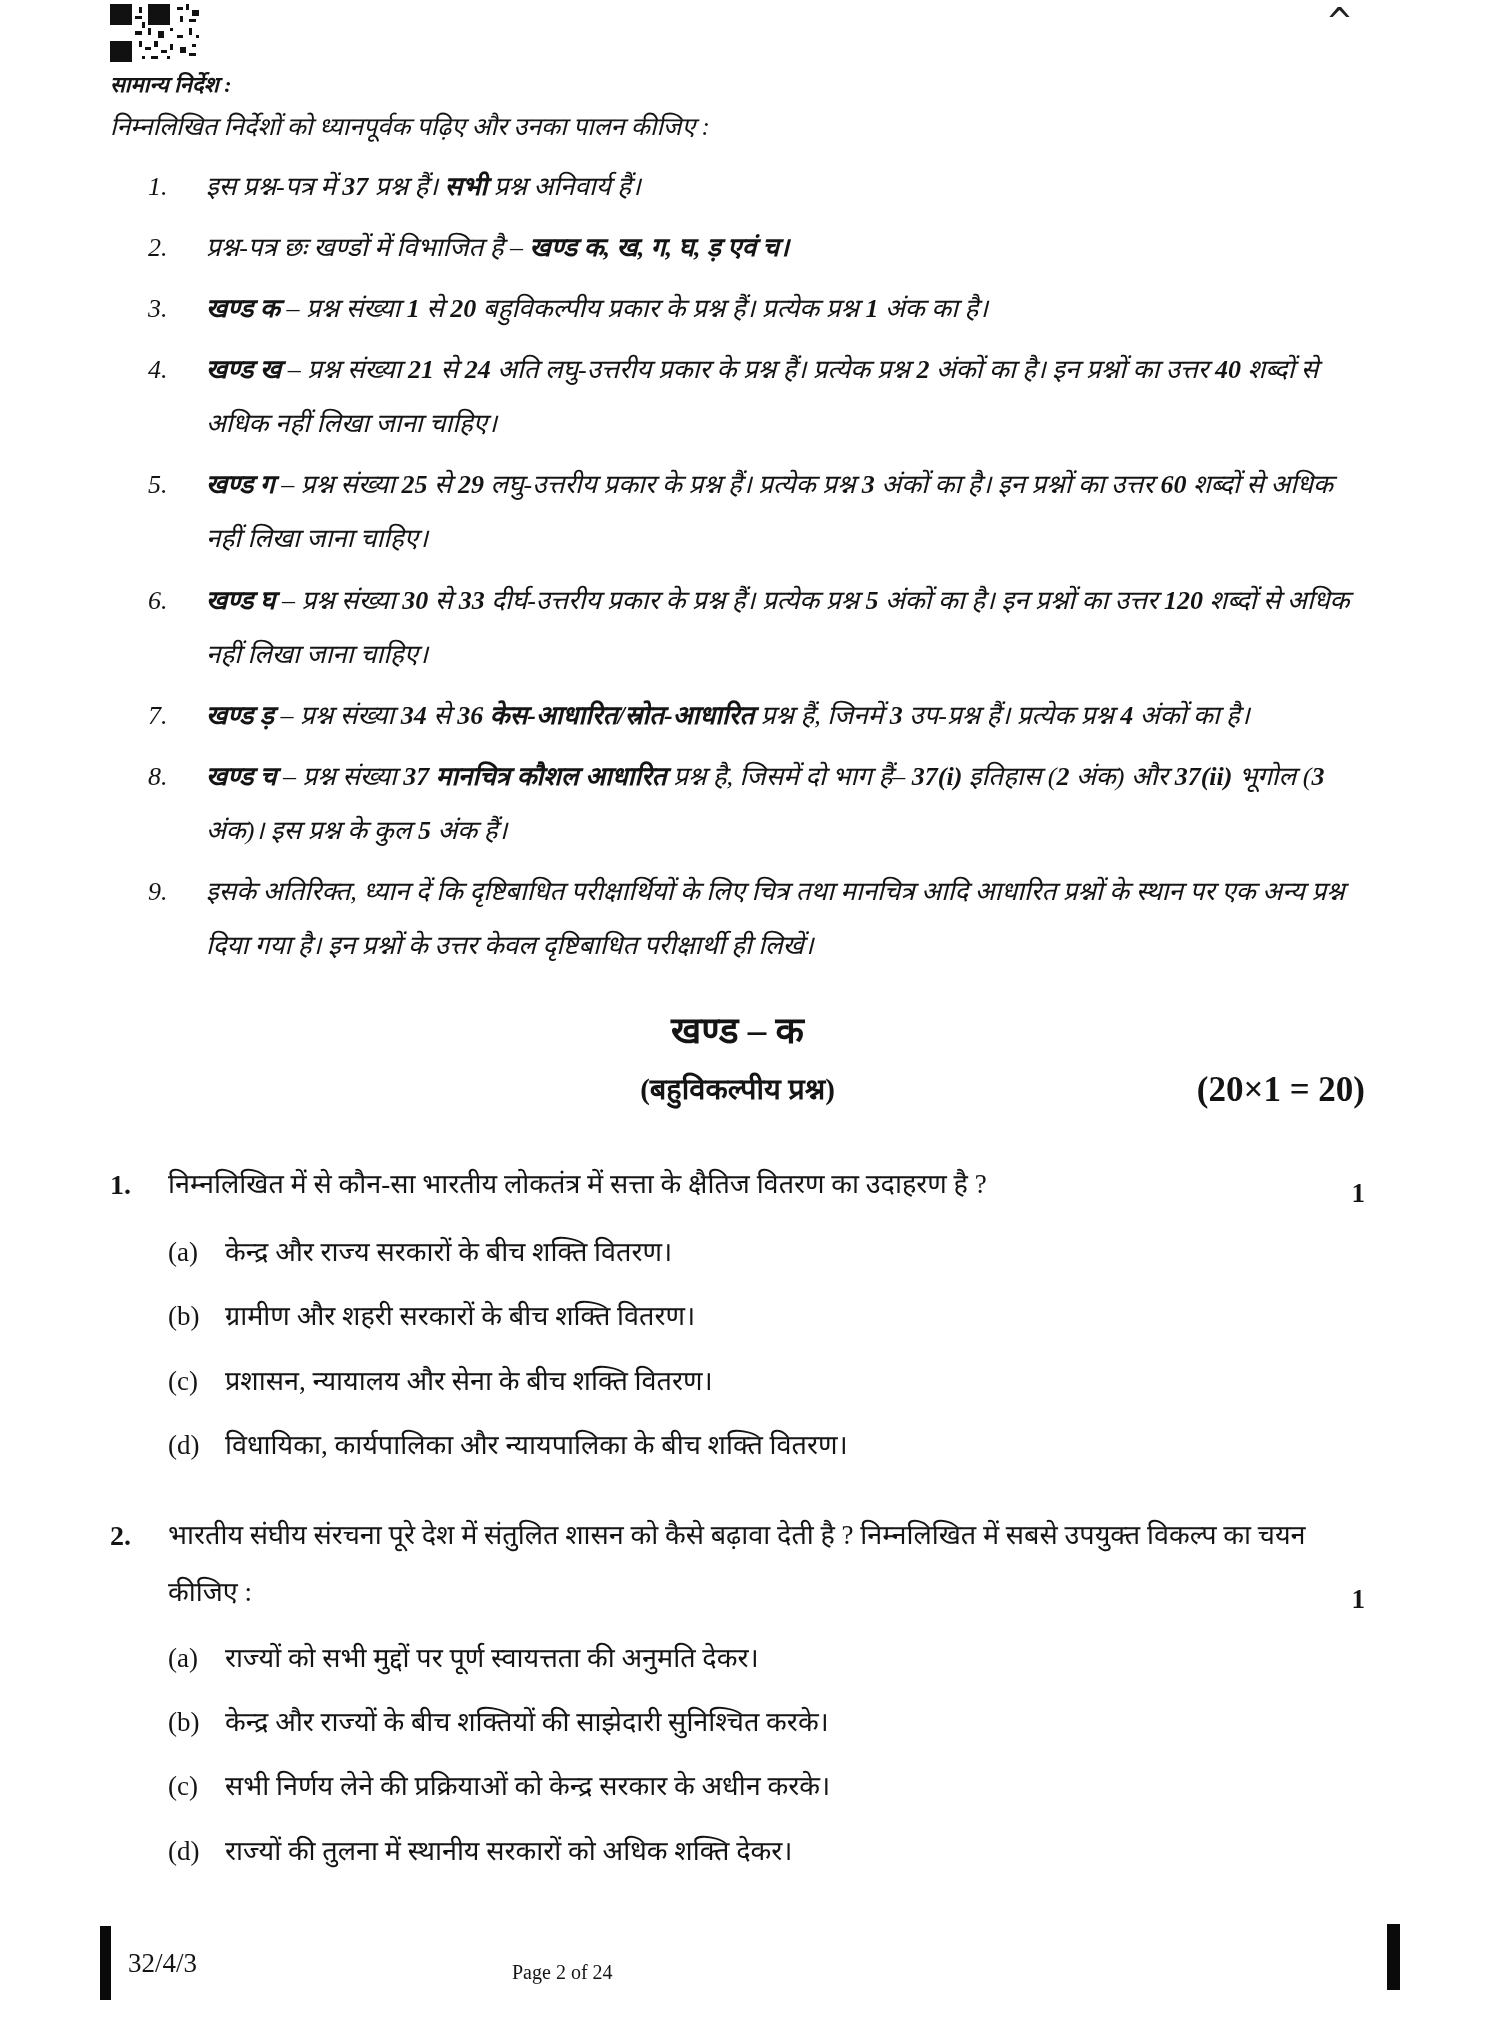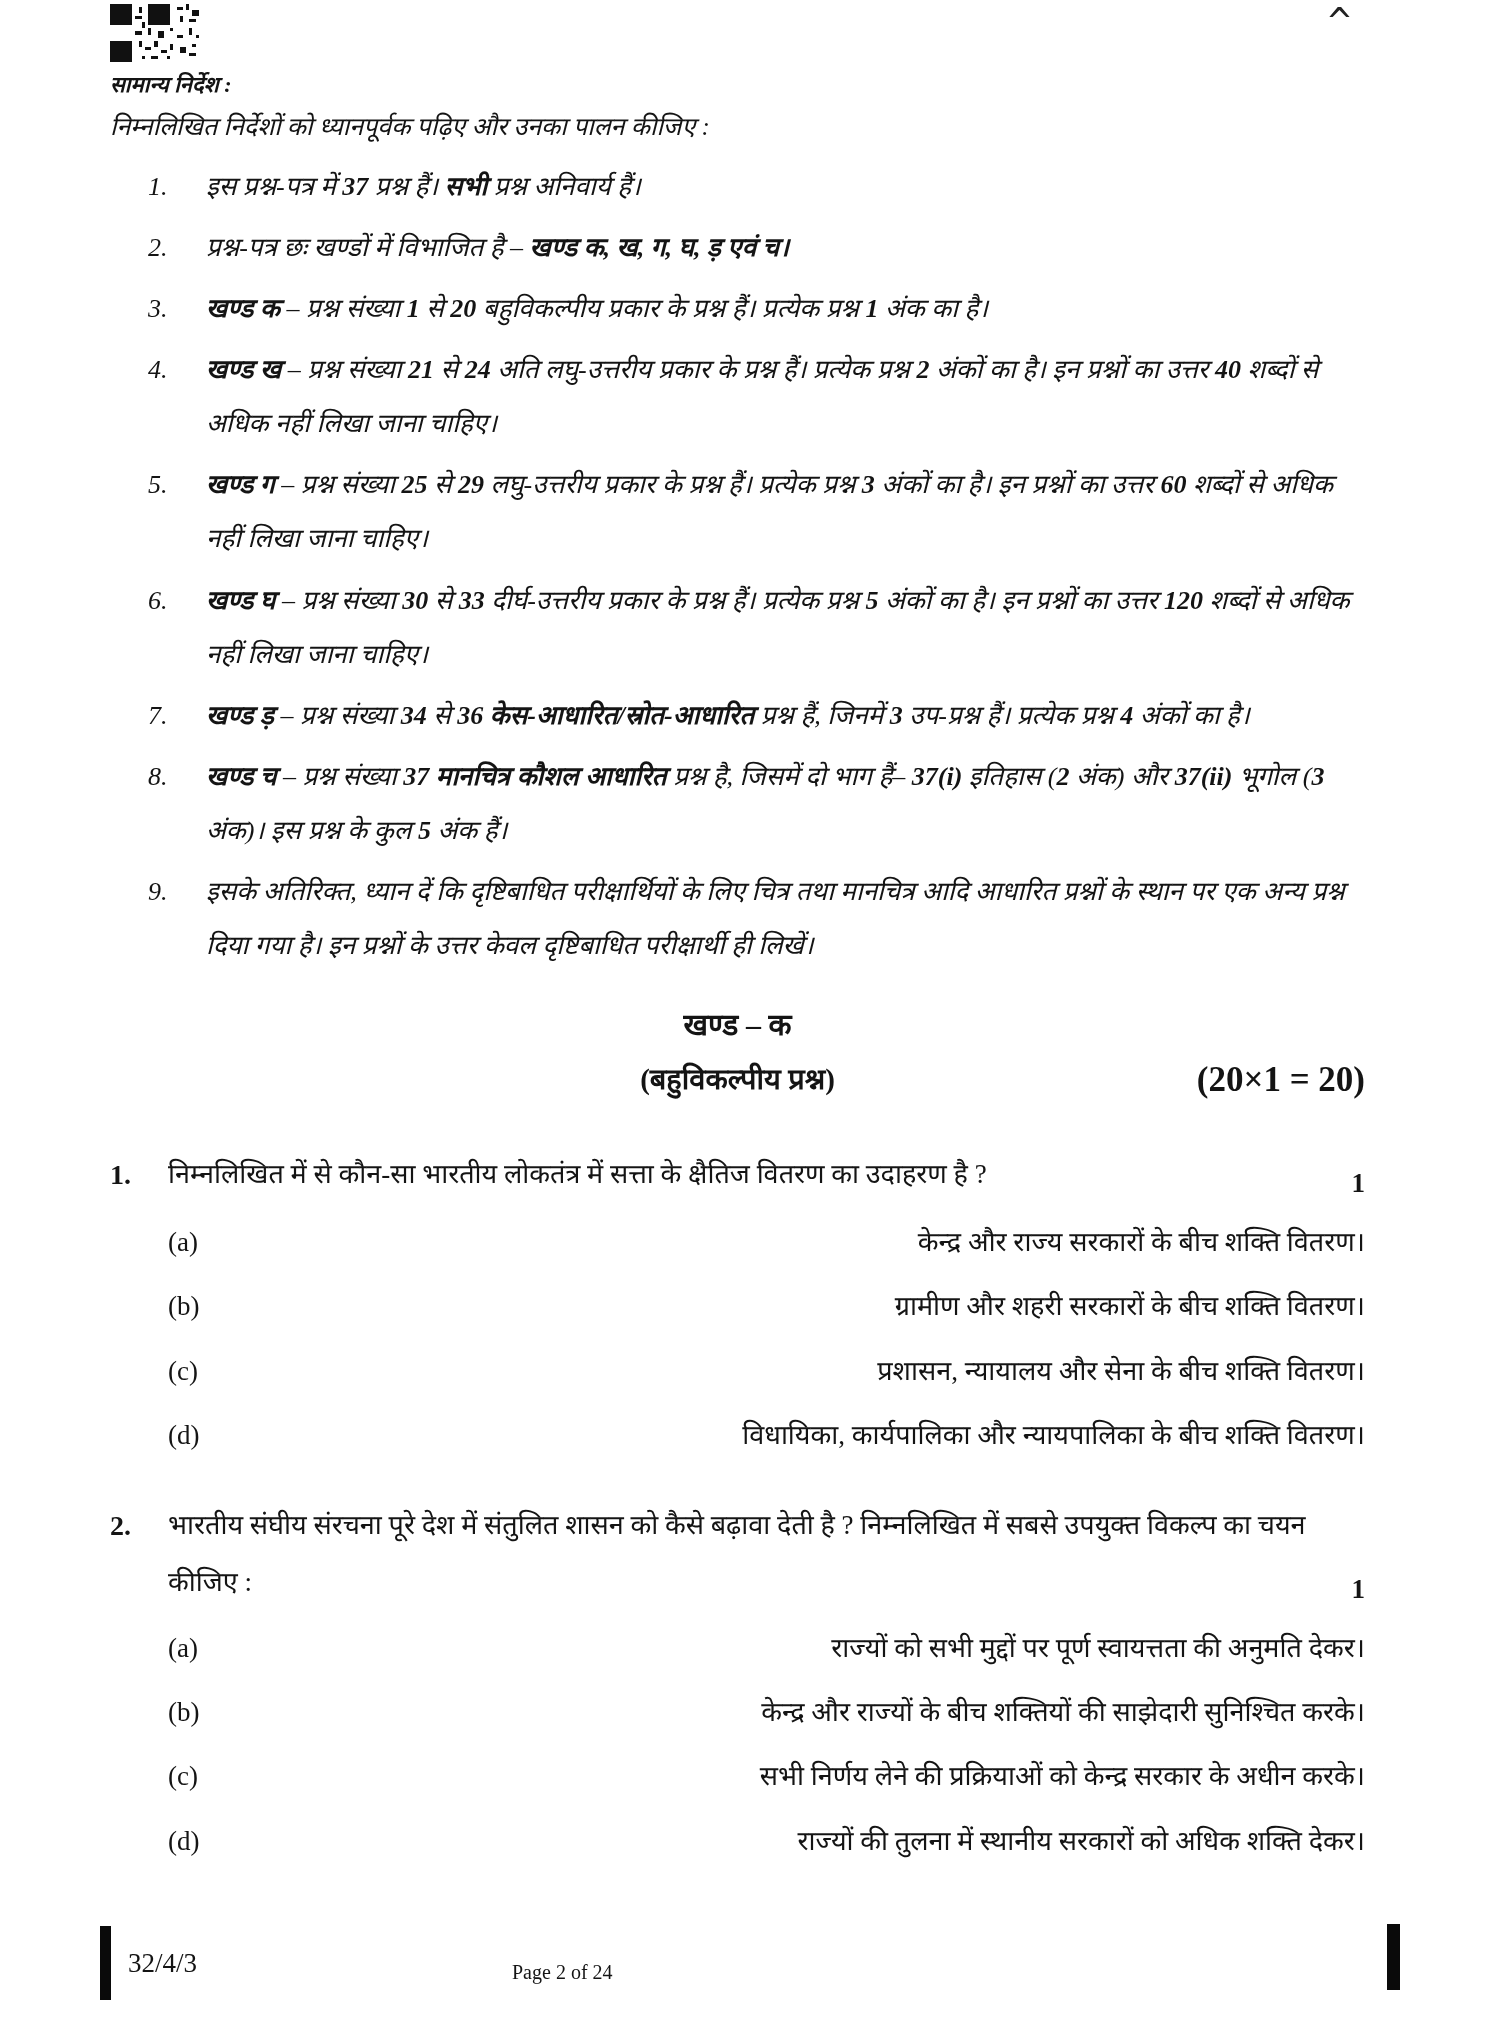--- a/index.html
+++ b/index.html
@@ -29,21 +29,21 @@
     margin:0 0 18px 0;
     font-size:25px;font-style:italic;
   }
   .inst-list{font-style:italic;font-size:26px;line-height:2.08;}
   .inst-item{display:flex;margin:0 0 7px 0;}
   .inst-num{width:36px;flex:0 0 36px;text-align:left;padding-left:38px;box-sizing:content-box;}
   .inst-body{flex:1;padding-left:22px;}
   .bold{font-weight:bold;}
   
   .sec-title{
-    text-align:center;font-size:30px;font-weight:bold;
+    text-align:center;font-size:37px;font-weight:bold;
     margin:30px 0 14px 0;
   }
   .sec-row{position:relative;height:62px;margin-bottom:26px;}
   .sec-subtitle{
     position:absolute;left:0;right:0;text-align:center;
     font-size:29px;font-weight:bold;
   }
   .sec-marks{
     position:absolute;right:0;top:2px;
     font-size:35px;font-weight:bold;
@@ -54,21 +54,21 @@
   .q-num{width:58px;flex:0 0 58px;font-size:28px;font-weight:bold;line-height:2.1;}
   .q-body{flex:1;position:relative;}
   .q-text{font-size:27px;line-height:2.1;}
   .q-marks{
     position:absolute;right:0;bottom:6px;
     font-size:27px;font-weight:bold;
   }
   .options{margin-top:10px;}
   .option{display:flex;margin-bottom:9px;}
   .opt-label{width:57px;flex:0 0 57px;margin-left:58px;font-size:27px;line-height:2.05;}
-  .opt-text{flex:1;font-size:27px;line-height:2.05;text-align:right;}
+  .opt-text{flex:1;font-size:27px;line-height:2.05;}
   
   .footer{position:absolute;left:0;right:0;bottom:34px;height:76px;}
   .footer-left{position:absolute;left:100px;bottom:0;display:flex;align-items:center;gap:9px;}
   .bar-left{width:11px;height:74px;background:#0a0a0a;margin-right:8px;}
   .paper-code{font-size:27px;}
   .page-label{position:absolute;left:512px;bottom:16px;font-size:20px;}
   .bar-right{position:absolute;right:105px;bottom:10px;width:13px;height:66px;background:#0a0a0a;}
 </style>
 </head>
 <body>

